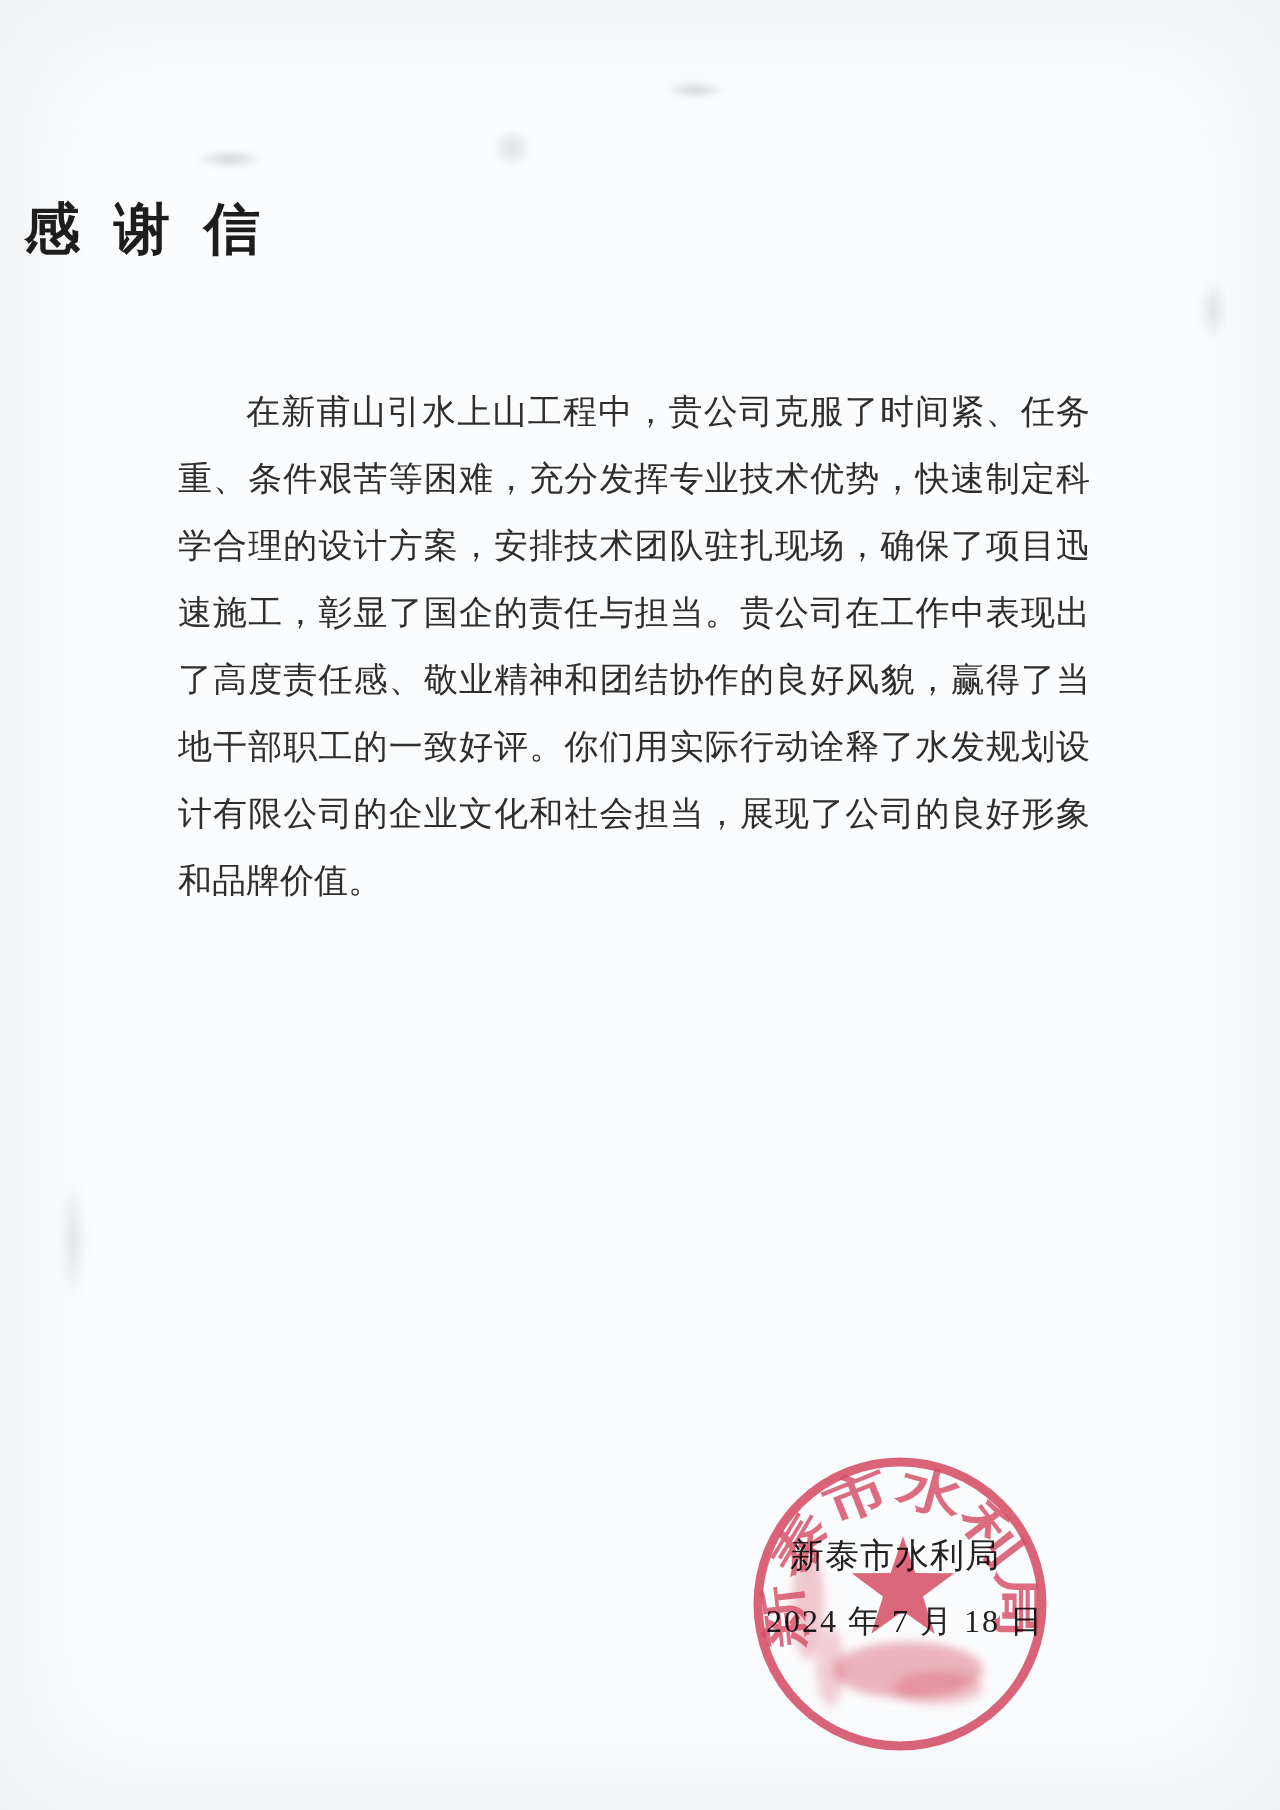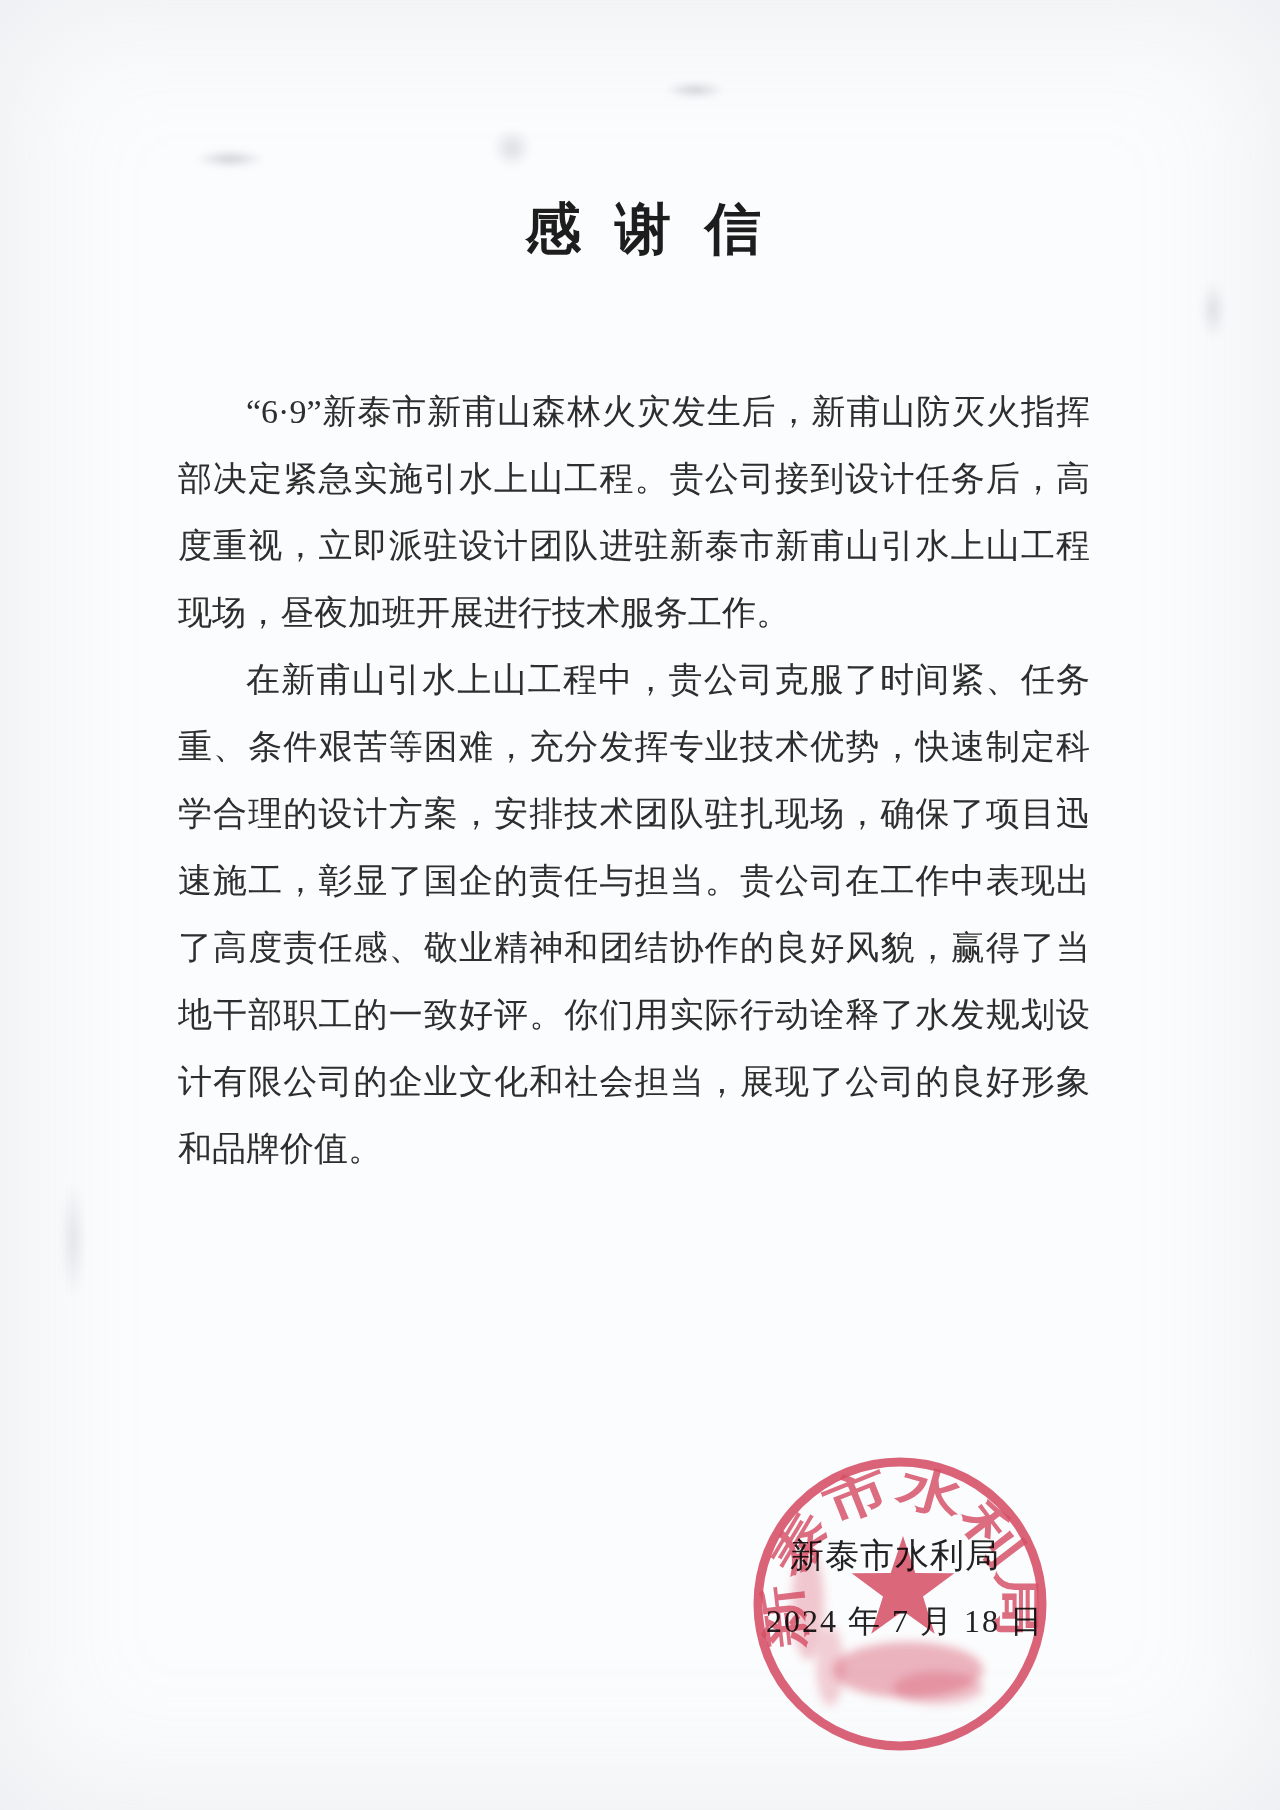--- a/index.html
+++ b/index.html
@@ -30,23 +30,23 @@
   .a3 { left: 492px; top: 128px; width: 40px; height: 40px; opacity:.7; }
   .a4 { left: 1200px; top: 280px; width: 26px; height: 60px; opacity:.6; }
   .a5 { left: 60px;  top: 1180px; width: 26px; height: 120px; opacity:.5; }
 
   .title {
     position: absolute;
     top: 192px;
     left: 0;
     width: 100%;
     margin: 0;
-    padding-left: 16px;
+    padding-left: 24px;
     box-sizing: border-box;
-    text-align: center;
+    text-align: left;
     font-size: 56px;
     font-weight: bold;
     letter-spacing: 10px;
     color: #1d1d1d;
   }
   .body-text {
     position: absolute;
     left: 178px;
     top: 378px;
     width: 912px;
@@ -98,21 +98,20 @@
 
   <div class="artifact a1"></div>
   <div class="artifact a2"></div>
   <div class="artifact a3"></div>
   <div class="artifact a4"></div>
   <div class="artifact a5"></div>
 
   <h1 class="title">感 谢 信</h1>
 
   <div class="body-text">
-    <p class="para">“6·9”新泰市新甫山森林火灾发生后，新甫山防灭火指挥部决定紧急实施引水上山工程。贵公司接到设计任务后，高度重视，立即派驻设计团队进驻新泰市新甫山引水上山工程现场，昼夜加班开展进行技术服务工作。</p>
     <p class="para">在新甫山引水上山工程中，贵公司克服了时间紧、任务重、条件艰苦等困难，充分发挥专业技术优势，快速制定科学合理的设计方案，安排技术团队驻扎现场，确保了项目迅速施工，彰显了国企的责任与担当。贵公司在工作中表现出了高度责任感、敬业精神和团结协作的良好风貌，赢得了当地干部职工的一致好评。你们用实际行动诠释了水发规划设计有限公司的企业文化和社会担当，展现了公司的良好形象和品牌价值。</p>
   </div>
 
   <div class="signature">新泰市水利局</div>
   <div class="date">2024 年 7 月 18 日</div>
 
   <svg class="seal" viewBox="0 0 304 304" xmlns="http://www.w3.org/2000/svg">
     <defs>
       <filter id="smudgeBlur" x="-50%" y="-50%" width="200%" height="200%">
         <feGaussianBlur stdDeviation="5"></feGaussianBlur>

